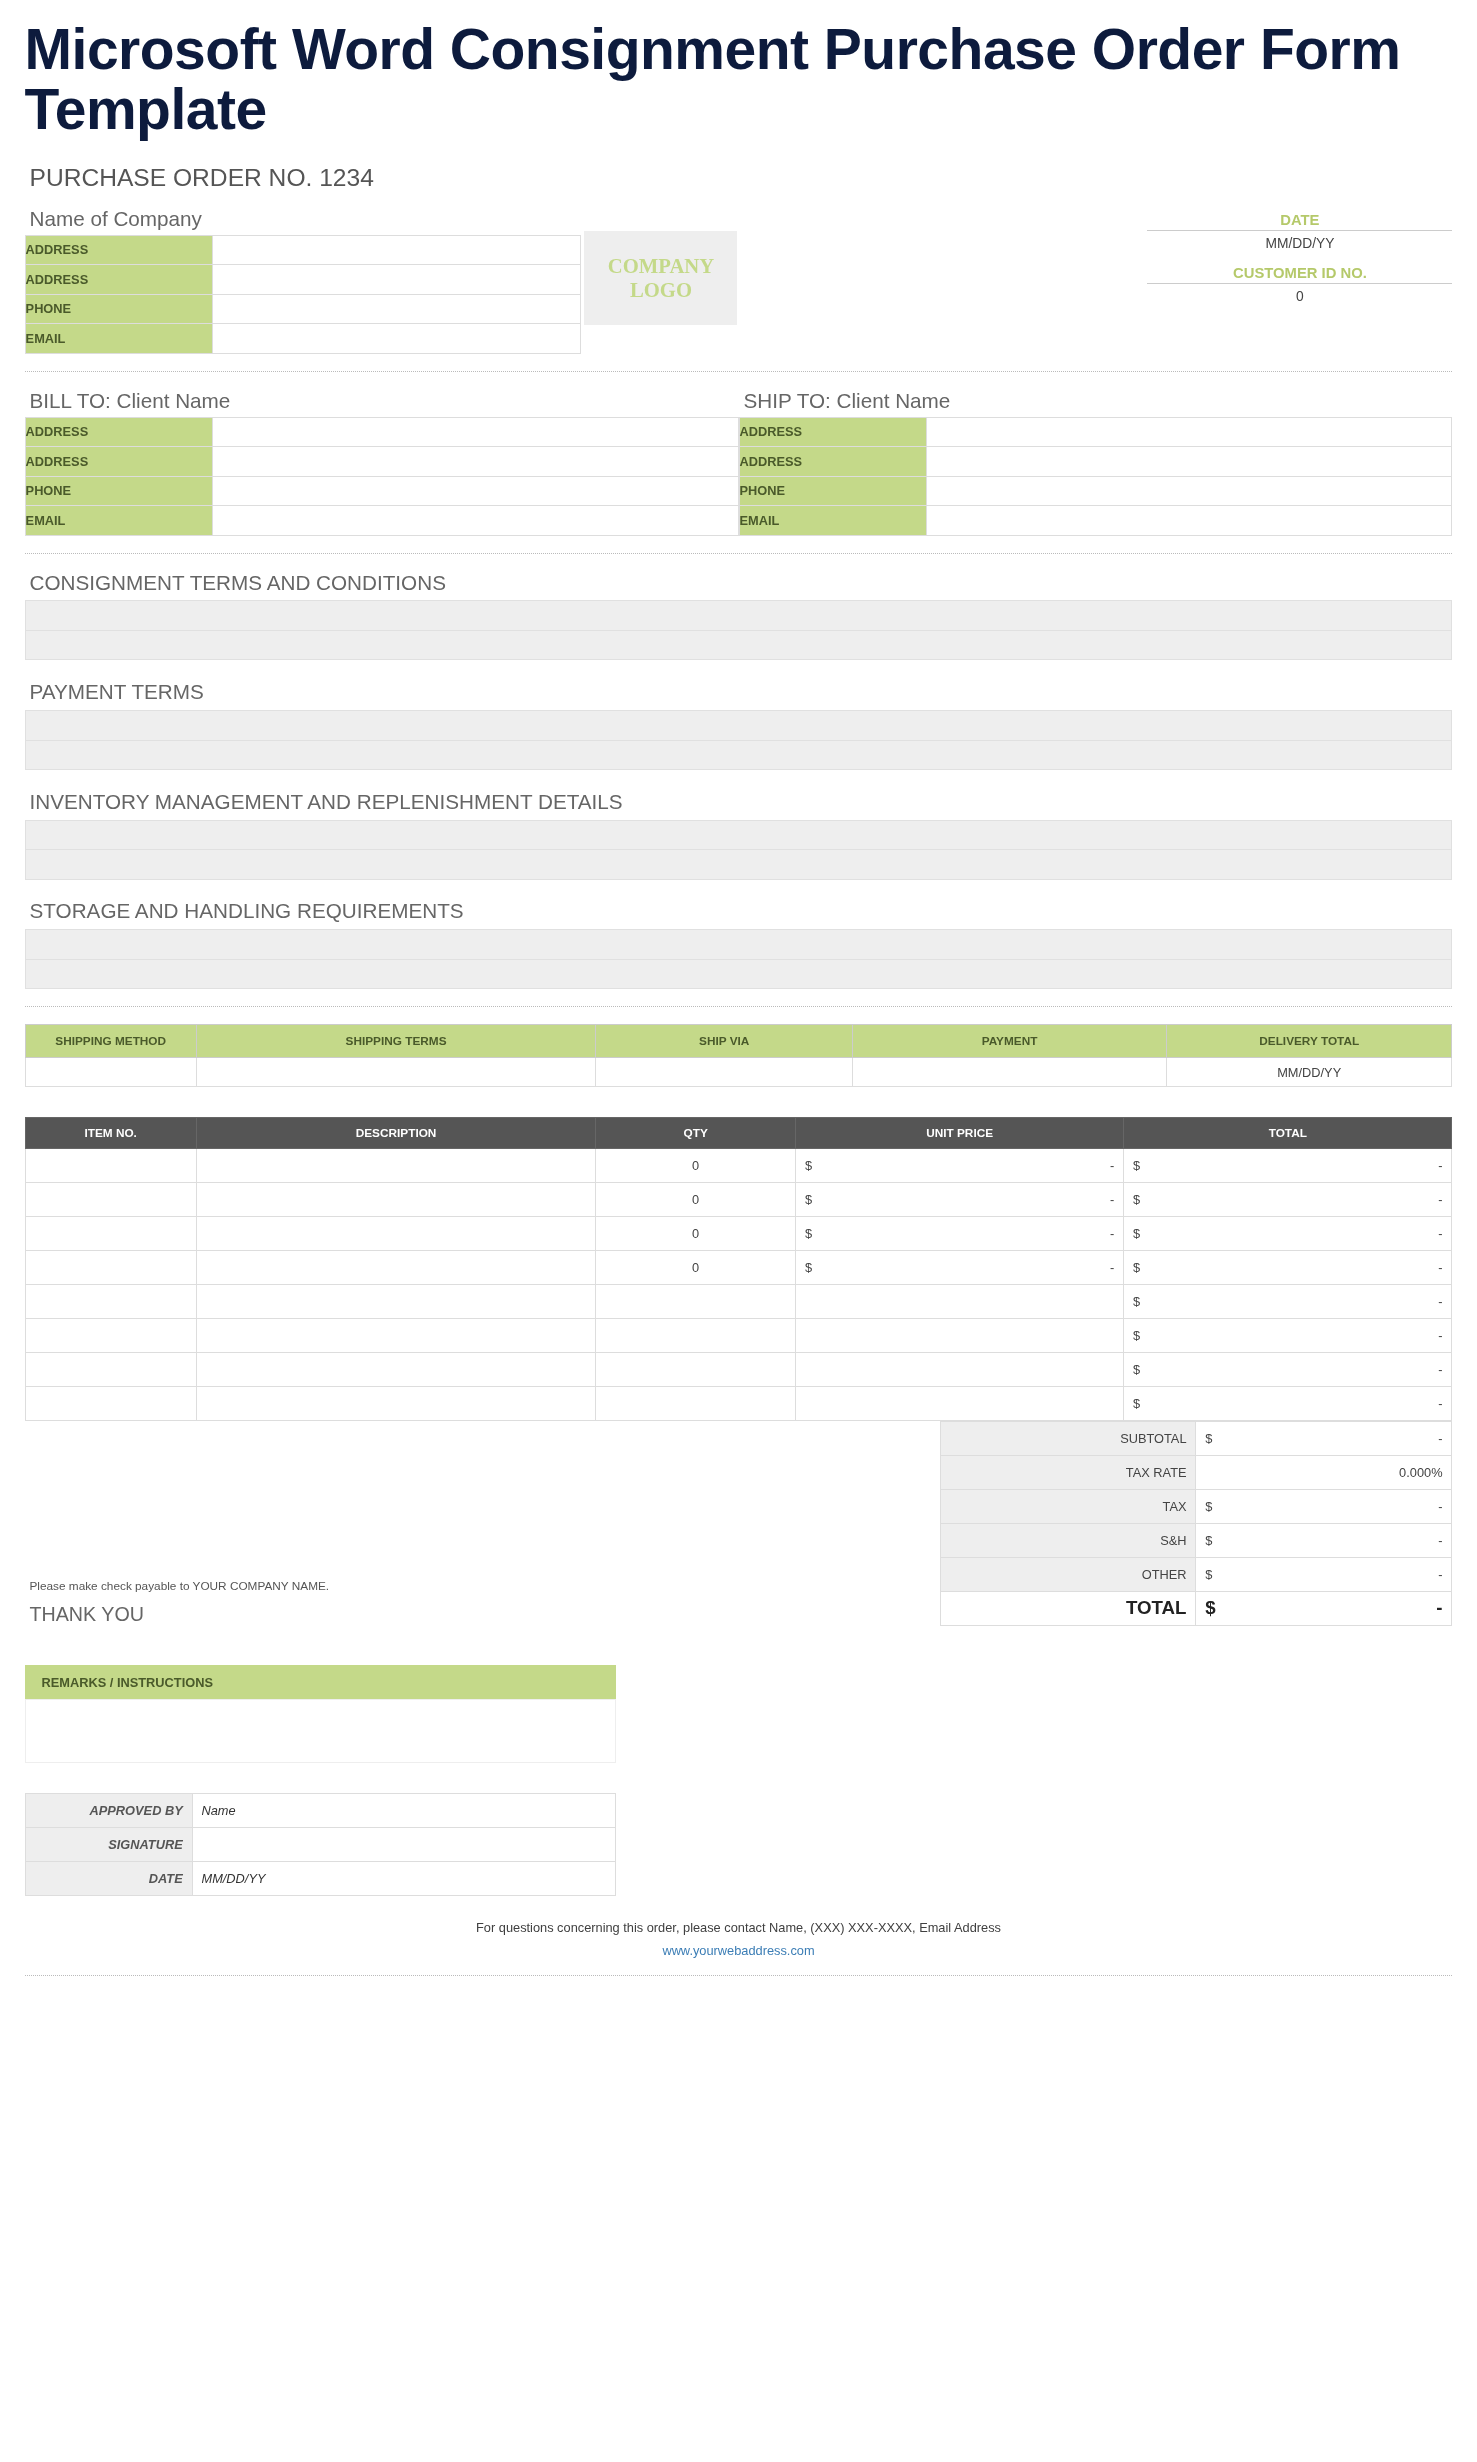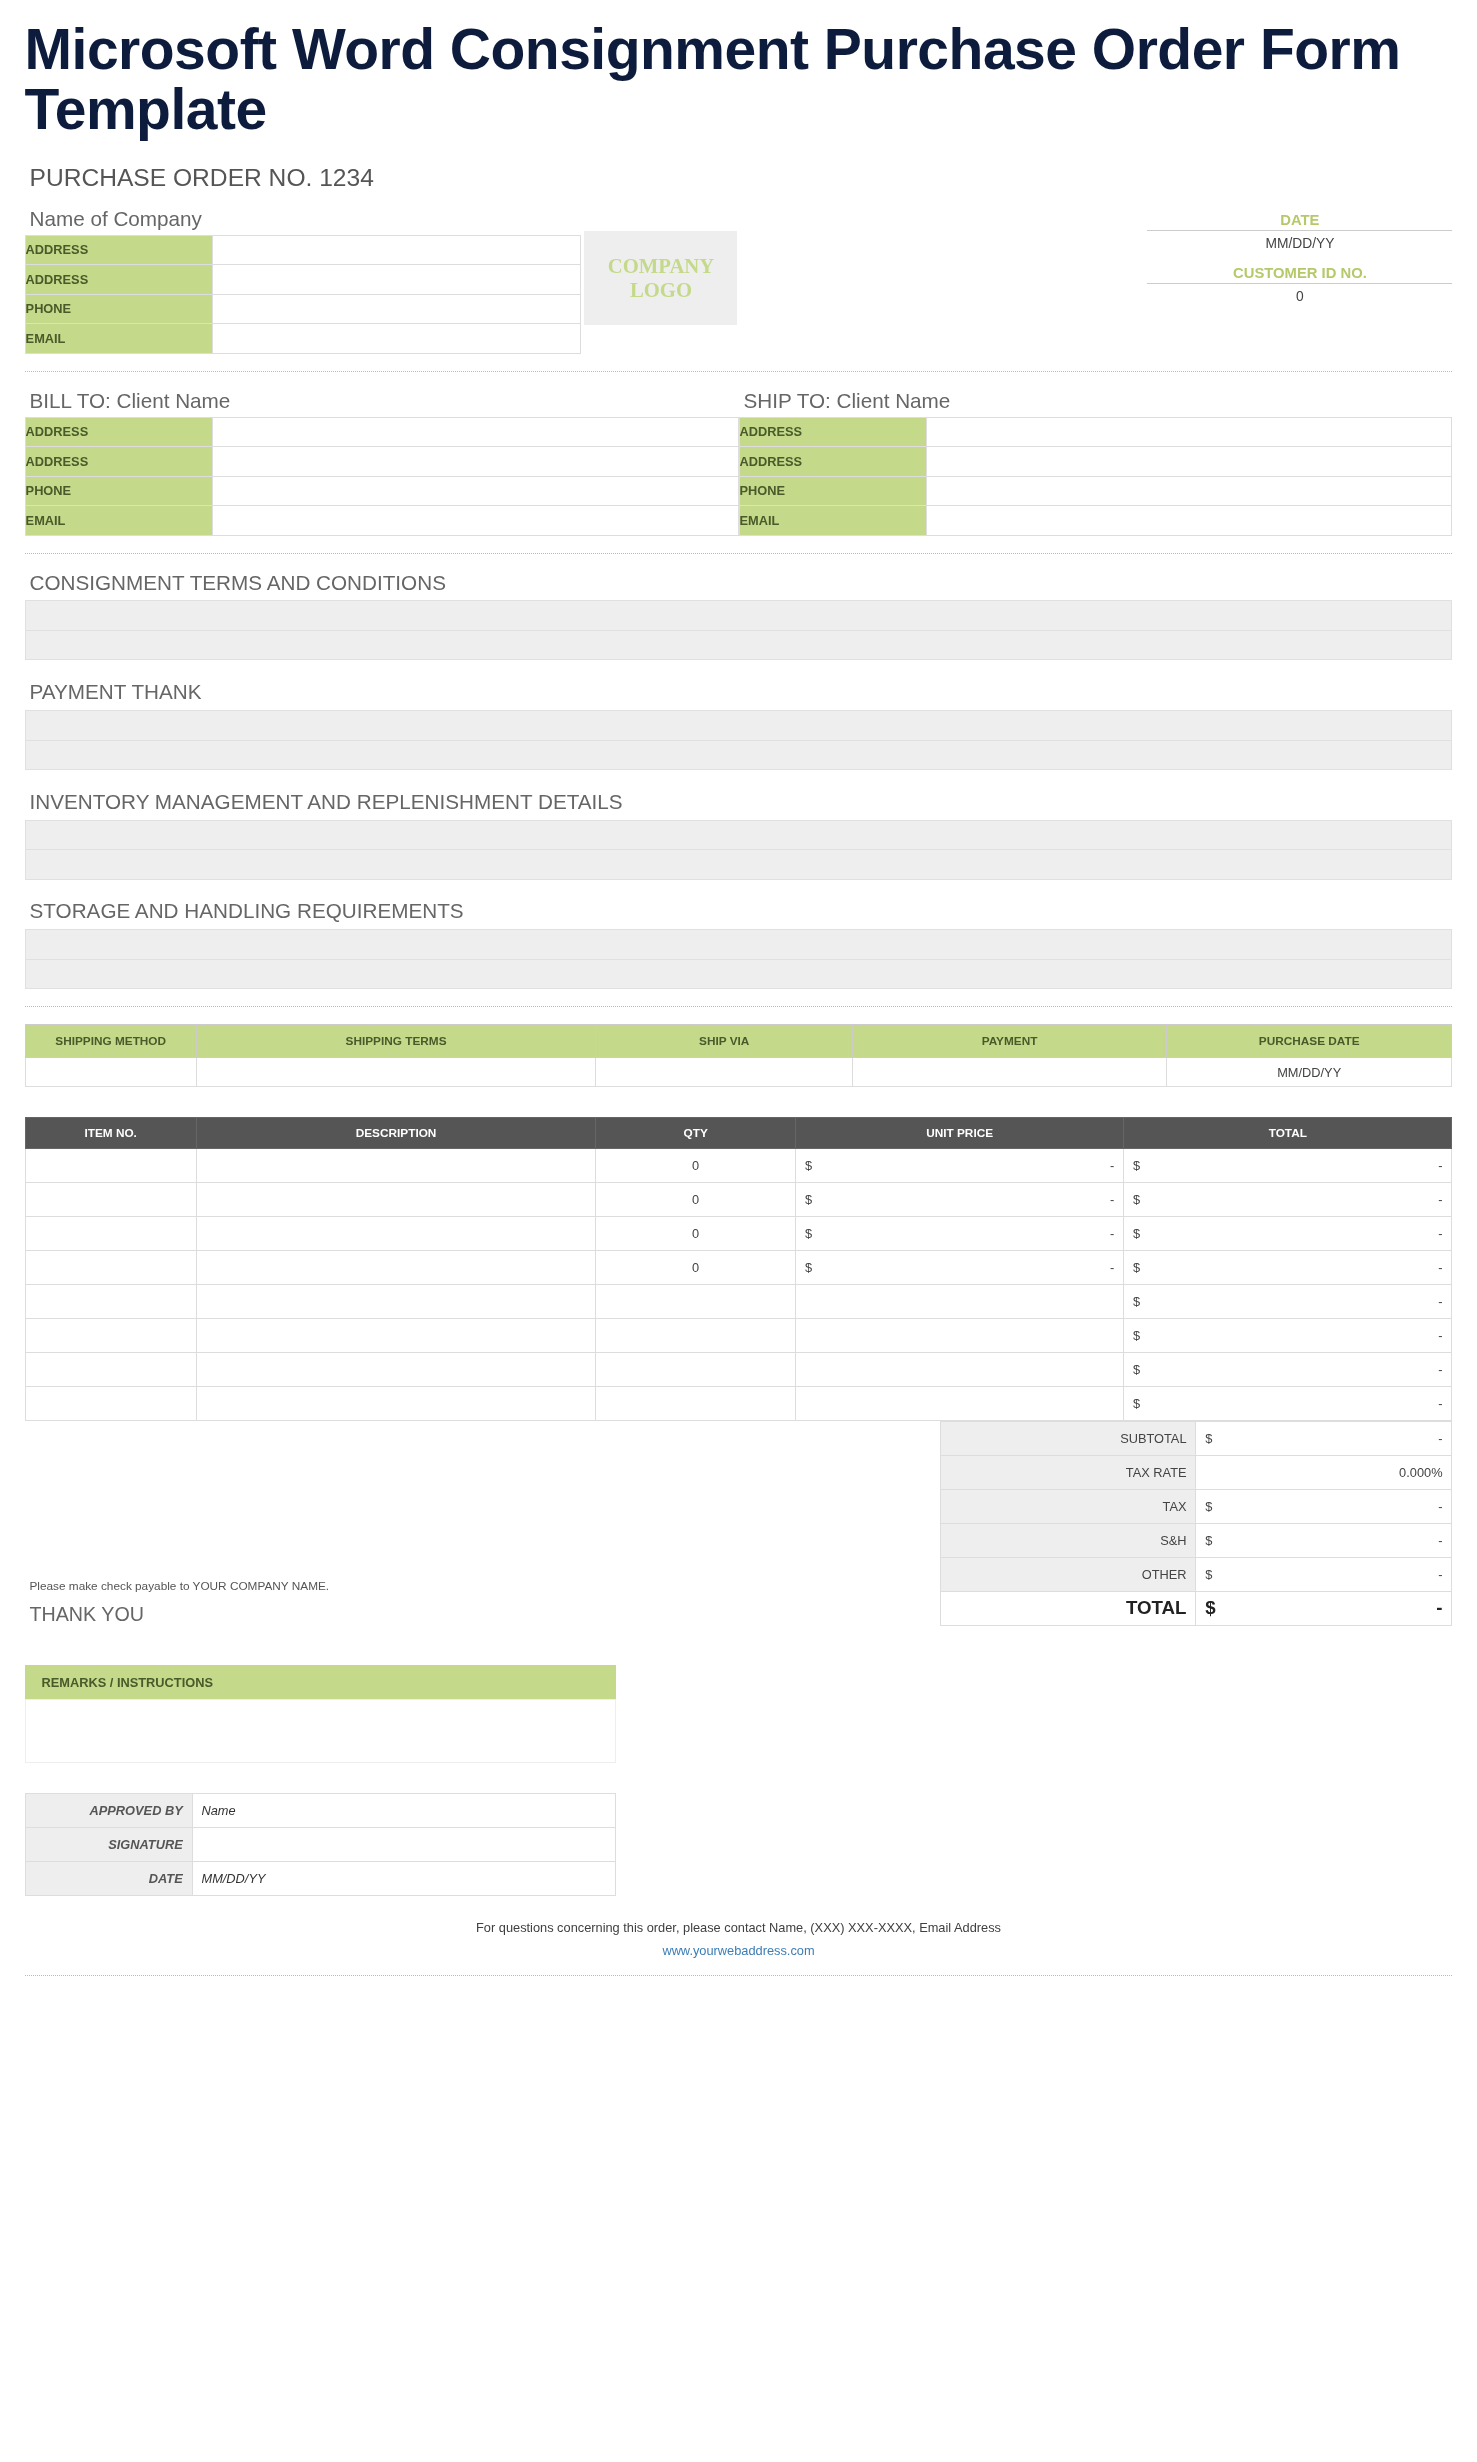--- a/index.html
+++ b/index.html
@@ -323,21 +323,21 @@
       <tr>
         <td></td>
       </tr>
       <tr>
         <td></td>
       </tr>
     </tbody>
   </table>
 
 <div style="height:19.7px"></div>
-<div class="section-title">PAYMENT THANK</div>
+<div class="section-title">PAYMENT TERMS</div>
 <table class="gray-rows">
     <tbody>
       <tr>
         <td></td>
       </tr>
       <tr>
         <td></td>
       </tr>
     </tbody>
   </table>
@@ -370,21 +370,21 @@
 
 <hr class="dotted">
 
 <table class="ship-table">
   <tbody>
       <tr>
     <th style="width:12%">SHIPPING METHOD</th>
     <th style="width:28%">SHIPPING TERMS</th>
     <th style="width:18%">SHIP VIA</th>
     <th style="width:22%">PAYMENT</th>
-    <th style="width:20%">PURCHASE DATE</th>
+    <th style="width:20%">DELIVERY TOTAL</th>
   </tr>
   <tr>
     <td></td>
     <td></td>
     <td></td>
     <td></td>
     <td>MM/DD/YY</td>
   </tr>
 </tbody>
   </table>

